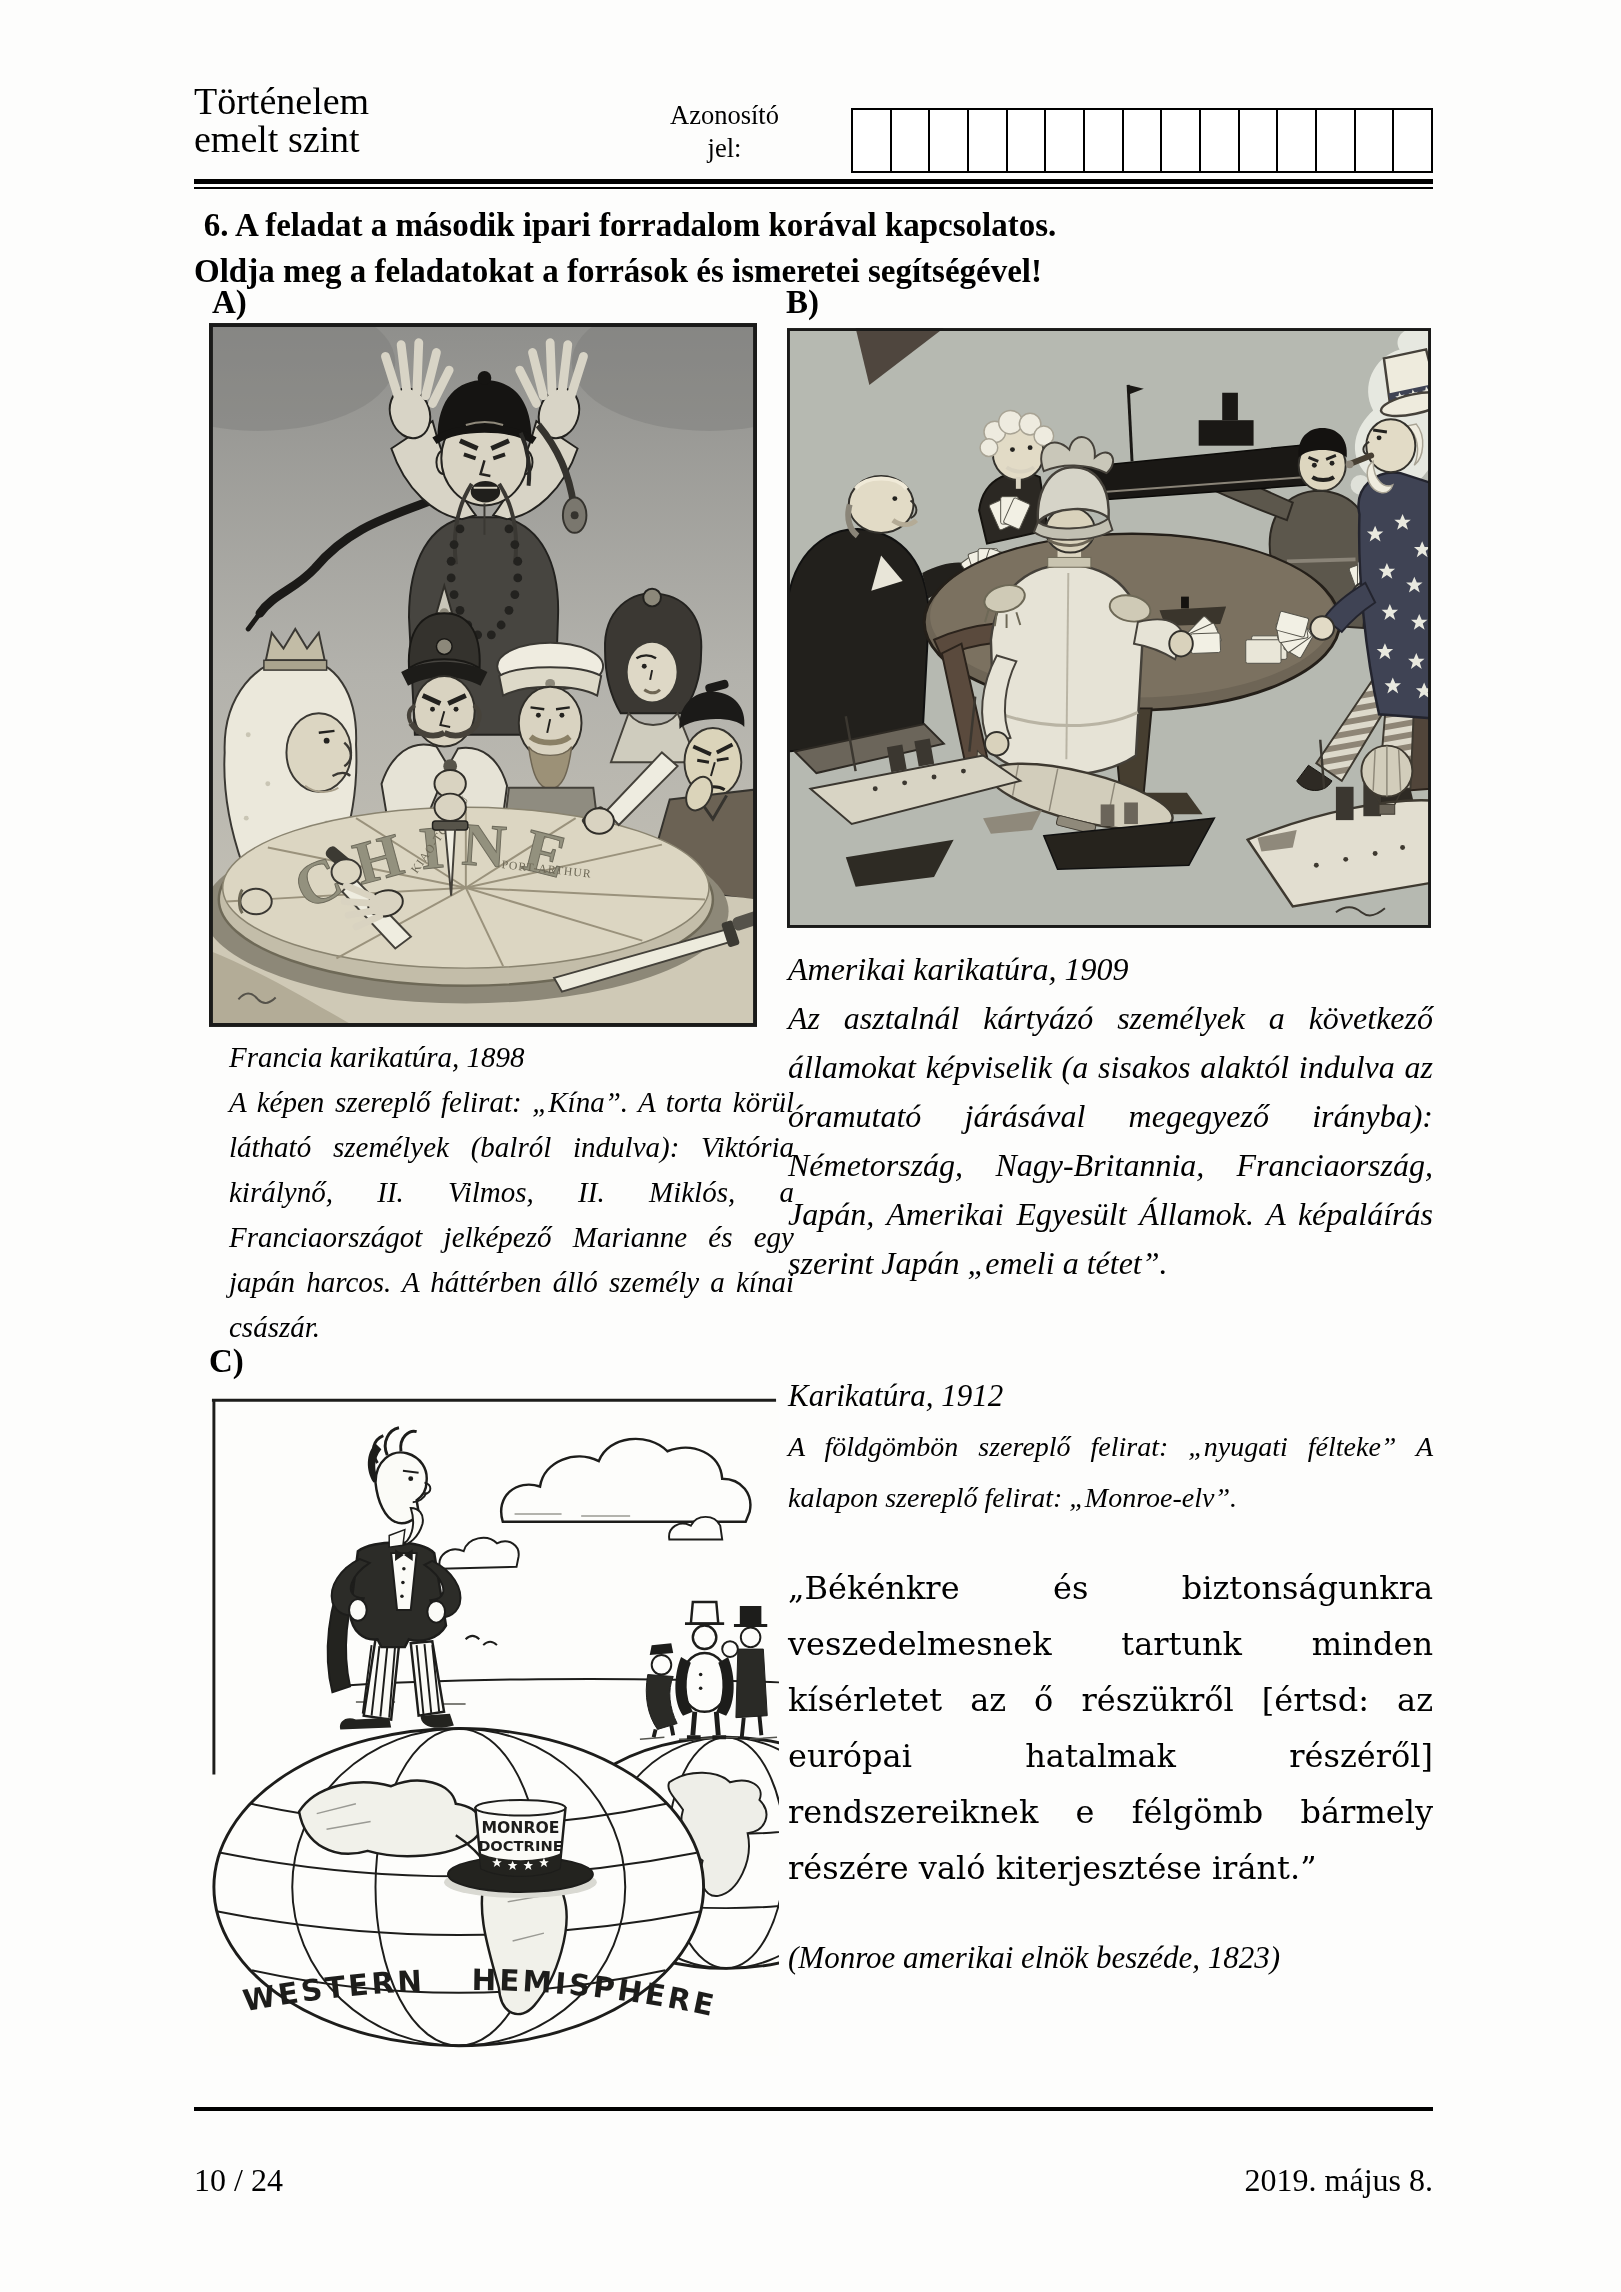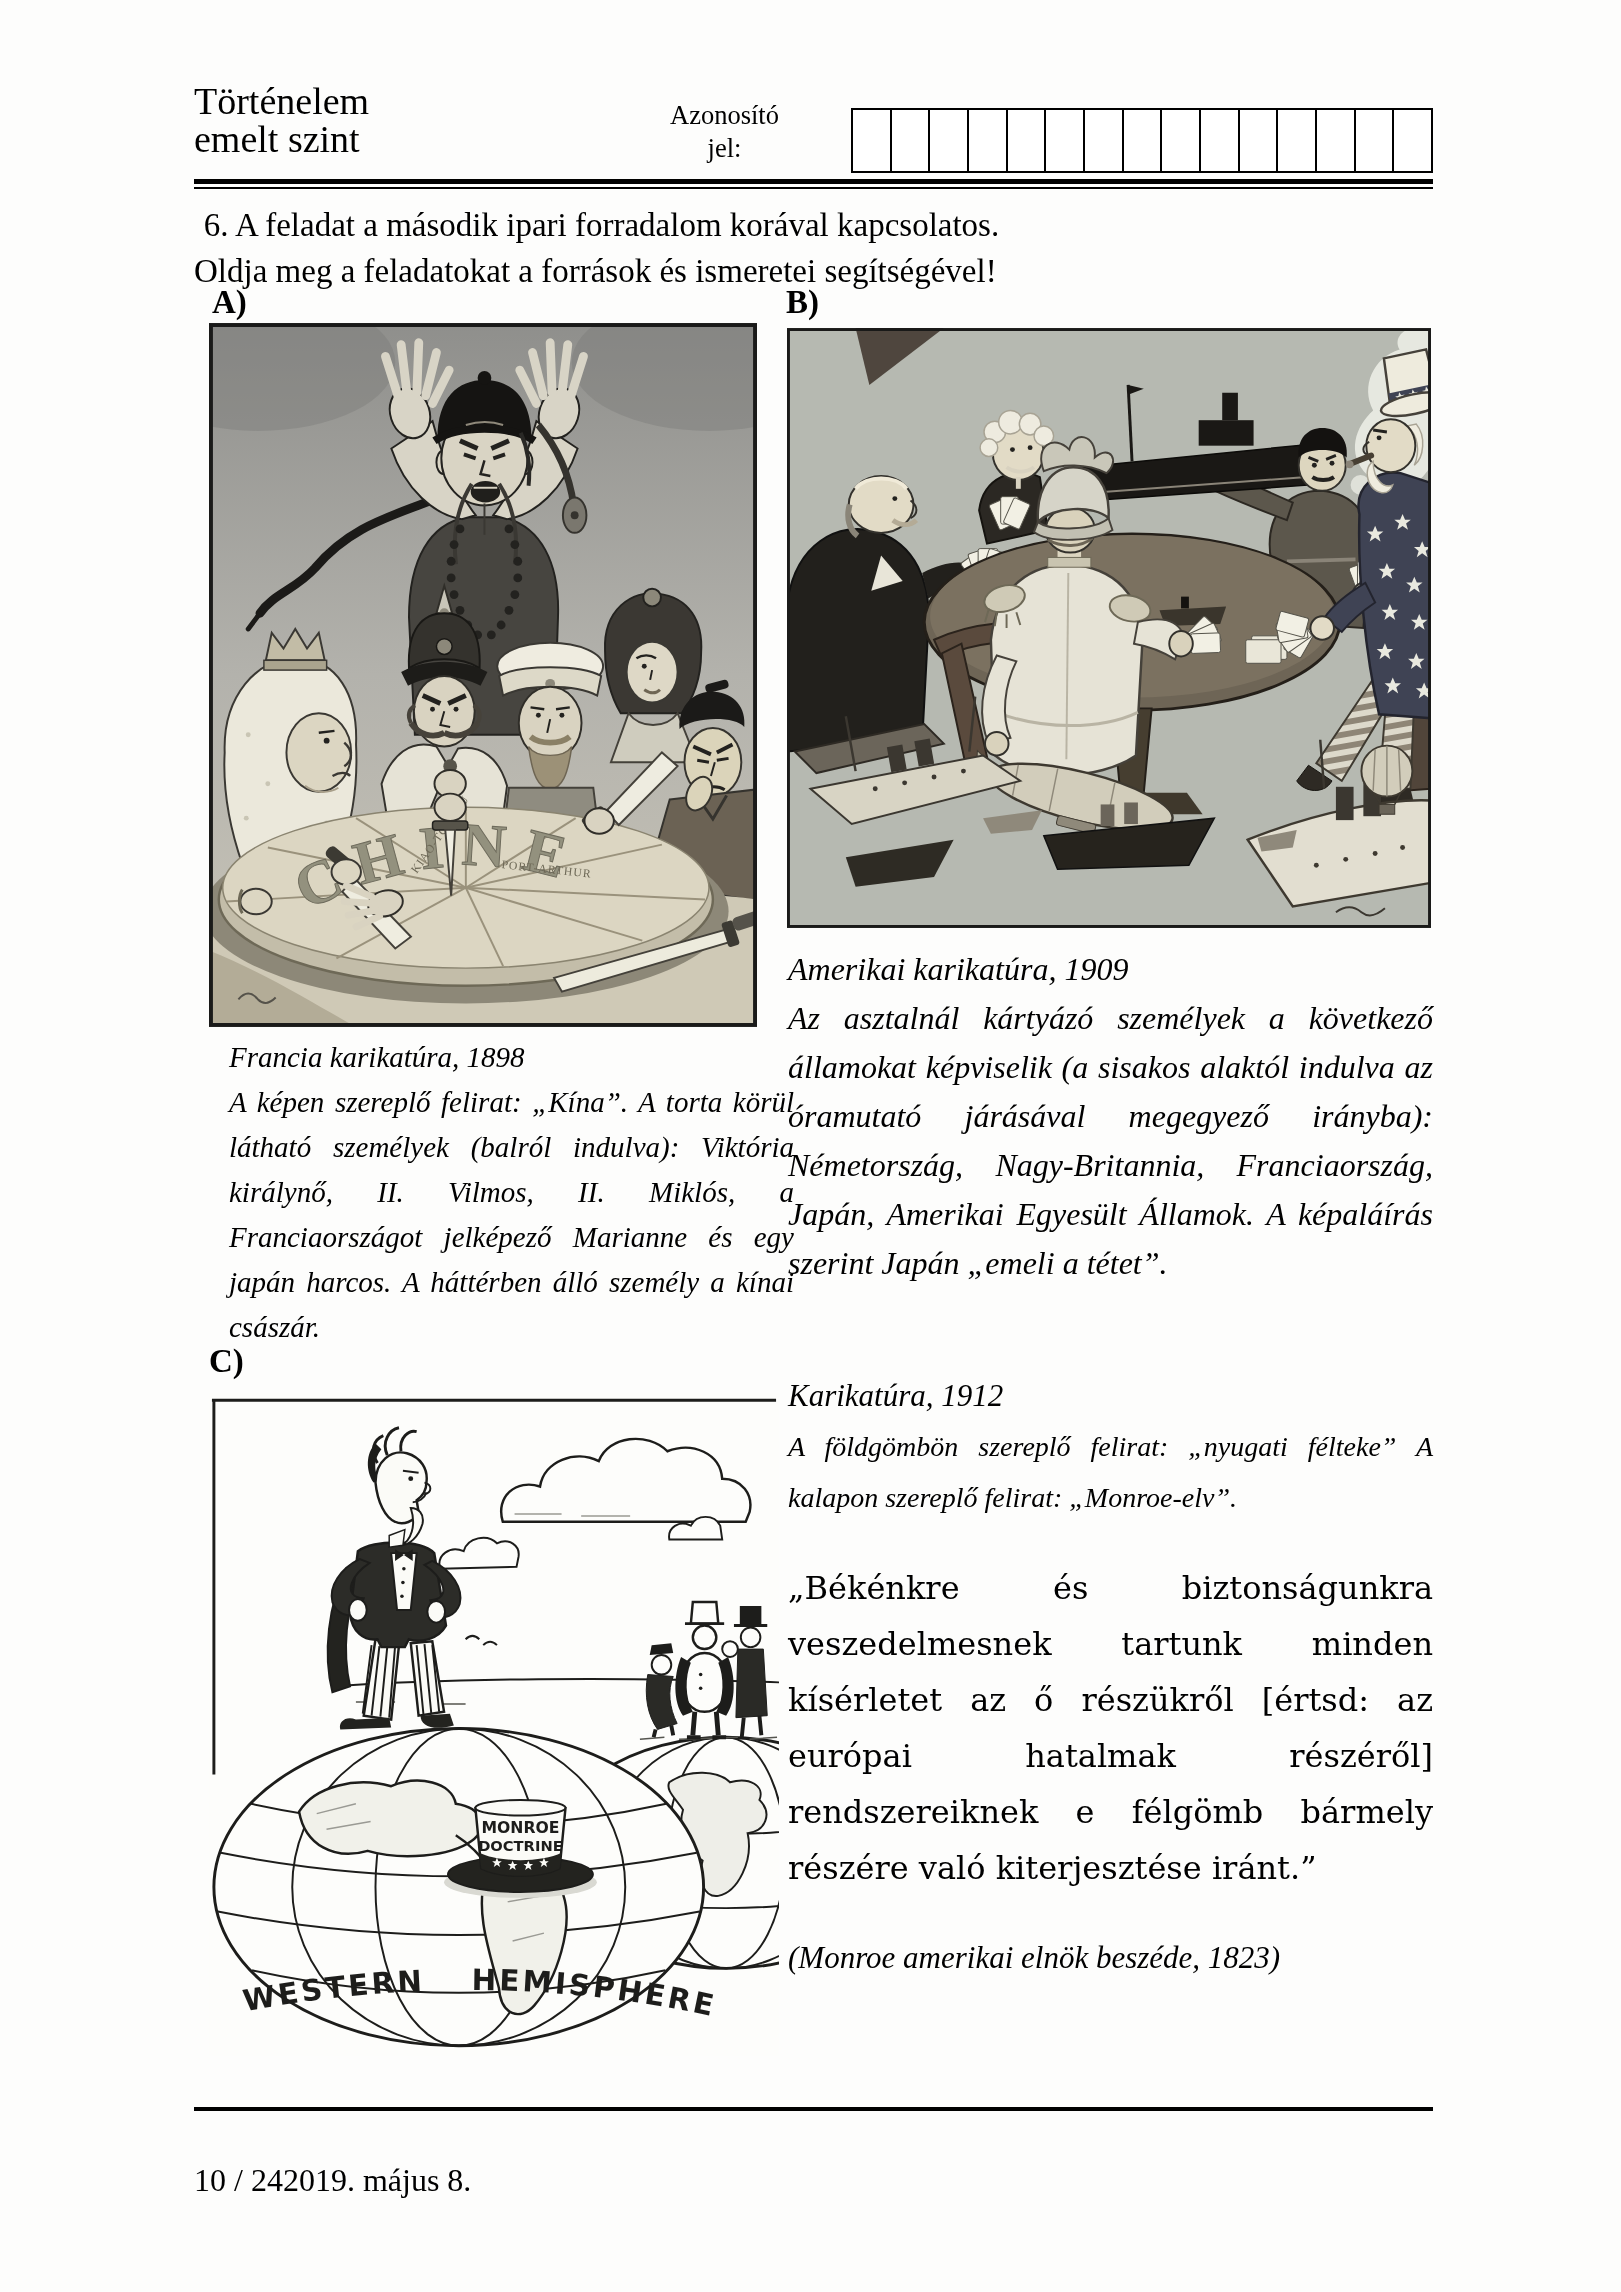--- a/index.html
+++ b/index.html
@@ -9,21 +9,21 @@
   .subject{position:absolute;left:194px;top:82px;font-size:38px;line-height:38px;}
   .id-label{position:absolute;left:608px;top:99px;width:233px;text-align:center;
             font-size:26.5px;line-height:33px;}
   .id-grid{position:absolute;left:851px;top:108px;width:582px;height:65px;display:flex;
            border:2.9px solid #000;box-sizing:border-box;background:#fff;}
   .id-cell{flex:1;border-right:2px solid #000;}
   .id-cell:last-child{border-right:none;}
   .rule-thick{position:absolute;left:194px;top:179px;width:1239px;height:4.9px;background:#000;}
   .rule-thin{position:absolute;left:194px;top:187px;width:1239px;height:2px;background:#000;}
   
-  .task-title{position:absolute;left:194px;top:202px;width:1247px;font-weight:normal;
+  .task-title{position:absolute;left:194px;top:202px;width:1247px;font-weight:bold;
               font-size:33px;line-height:46px;}
   .task-title .l1{text-indent:9.8px;}
   
   .fig-label{position:absolute;font-weight:bold;font-size:33px;}
   #labA{left:212px;top:284px;}
   #labB{left:786px;top:284px;}
   #labC{left:209px;top:1343px;}
   
   .art{position:absolute;display:block;}
   #artA{left:209px;top:323px;width:548px;height:704px;}
@@ -38,21 +38,21 @@
   #ctext .caption-title{font-style:italic;font-size:31px;line-height:51px;}
   #ctext .cbody{font-style:italic;font-size:28px;line-height:51px;text-align:justify;}
   .quote{margin-top:37px;font-style:normal;font-size:32px;line-height:56px;text-align:justify;
          font-family:"DejaVu Serif","Liberation Serif",serif;}
   .quote-src{font-style:italic;font-size:31px;line-height:51px;margin-top:36px;}
   
   .foot-rule{position:absolute;left:194px;top:2107px;width:1239px;height:3.9px;background:#000;}
   .footer{position:absolute;left:194px;top:2162px;width:1239px;display:flex;font-size:32px;}
   .footer .fl{flex:1;text-align:left;}
   .footer .fc{flex:0 0 auto;}
-  .footer .fr{flex:1;text-align:left;}
+  .footer .fr{flex:1;text-align:right;}
   svg text{user-select:none;}
 </style>
 </head>
 <body>
 
 <div class="page">
 
   <div class="subject">
     <div>Történelem</div>
     <div>emelt szint</div>

